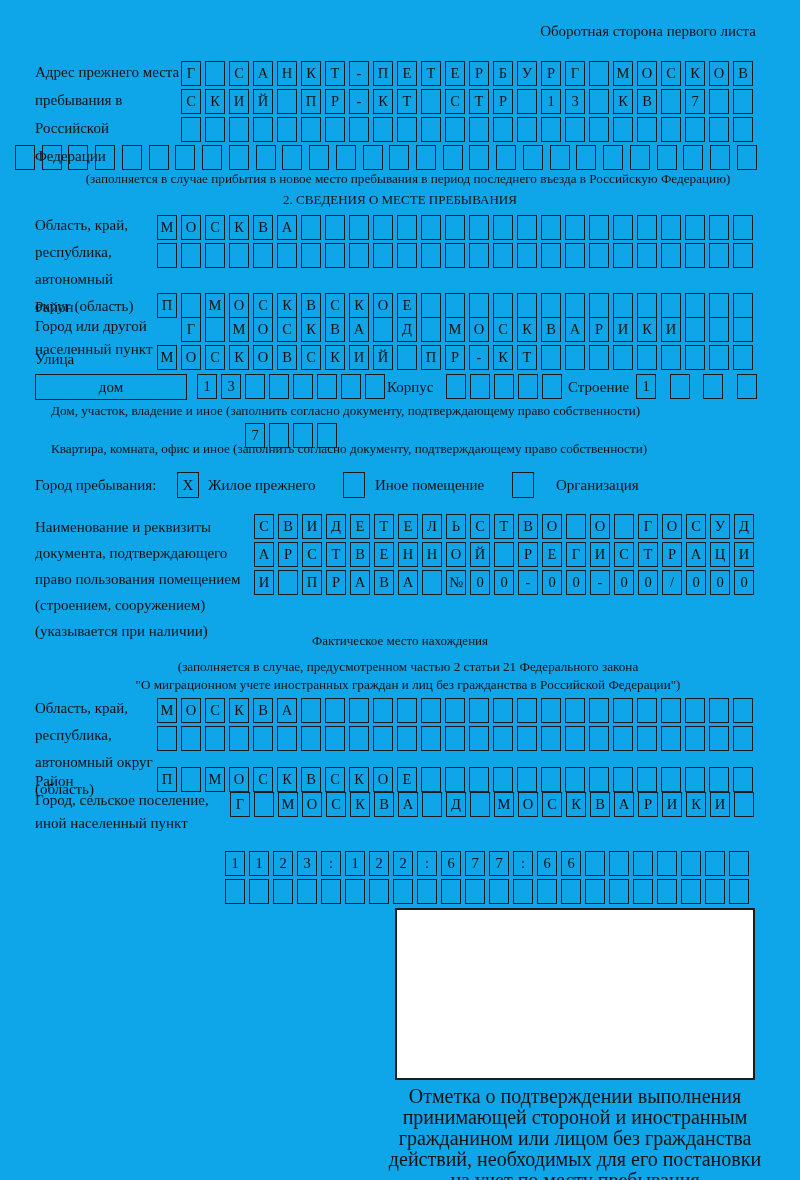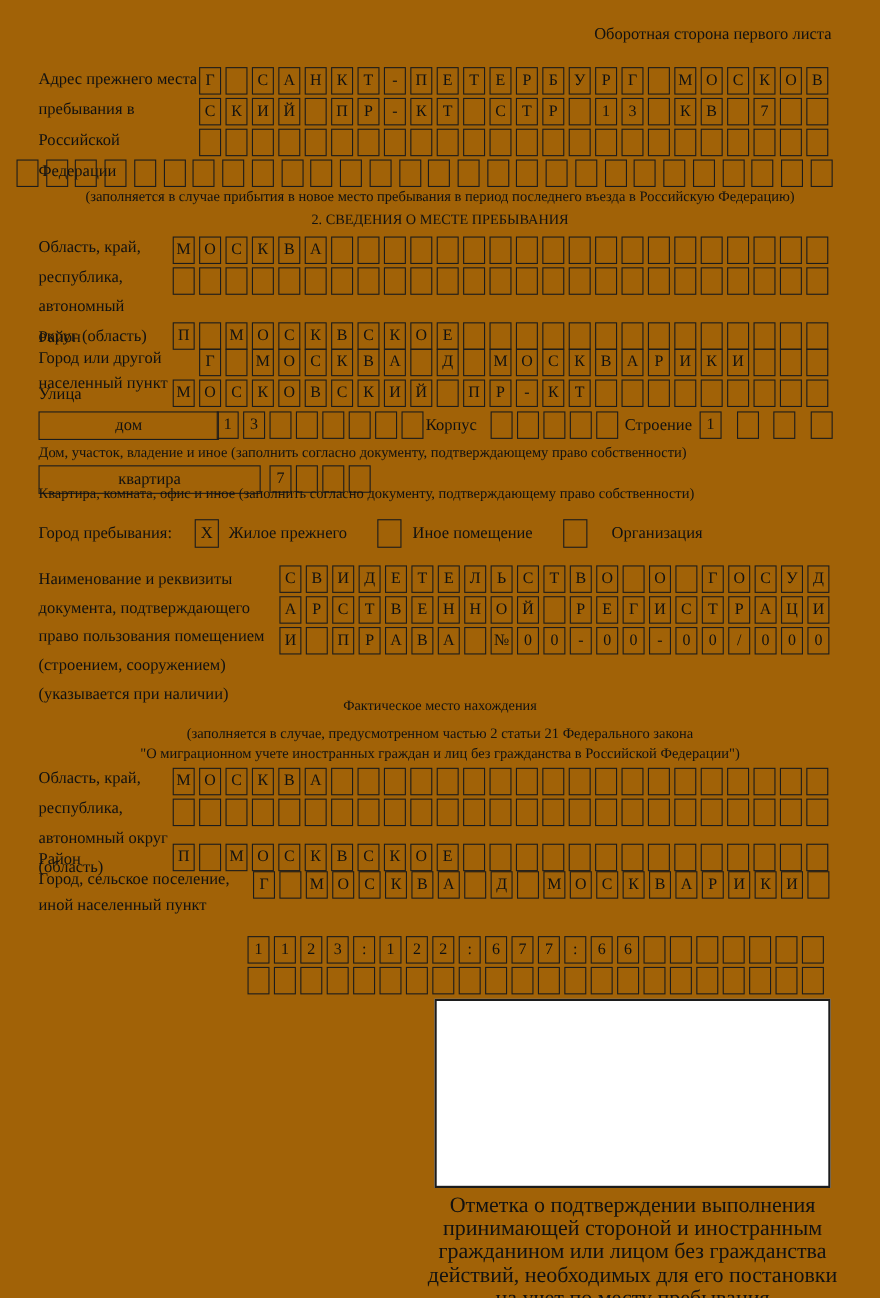--- a/index.html
+++ b/index.html
@@ -1,24 +1,24 @@
 <!DOCTYPE html>
 <html><head>
 <meta charset="utf-8">
 <style>
   * { margin:0; padding:0; box-sizing:border-box; }
   html,body { background:#ffffff; }
   .page {
-    position:relative; width:800px; height:1180px; background:#a16207;
+    position:relative; width:800px; height:1180px; background:#0ea5e9;
     font-family:"Liberation Serif","DejaVu Serif",serif; color:#111;
     overflow:hidden;
   }
   .abs { position:absolute; }
   .lbl { font-size:15px; line-height:26px; }
-  .note { font-size:13.2px; }
+  .note { font-size:13.2px;padding-left:16px; }
   .center { text-align:center; width:100%; }
   .title { font-weight:normal; font-size:13px; }
   .cellrow { display:flex; gap:4px; }
   .cellrow .cell {
     flex:none; width:20px; height:25px; border:1.5px solid #1c1c1c;
     display:flex; align-items:center; justify-content:center;
     font-size:14.5px; line-height:1;
   }
   .cellrow.spread { gap:0; justify-content:space-between; }
   .labelbox {
@@ -286,21 +286,21 @@
       <div class="cell"></div>
       <div class="cell"></div>
       <div class="cell"></div>
       <div class="cell"></div>
       <div class="cell"></div>
       <div class="cell"></div>
       <div class="cell"></div>
       <div class="cell"></div>
     </div>
 
-  <div class="abs labelbox" style="left:35px; top:374px; width:164px;">дом</div>
+  <div class="abs labelbox" style="left:35px; top:374px; width:152px;">дом</div>
   <div class="abs cellrow" style="left:197px; top:374px;">
       <div class="cell">1</div>
       <div class="cell">3</div>
       <div class="cell"></div>
       <div class="cell"></div>
       <div class="cell"></div>
       <div class="cell"></div>
       <div class="cell"></div>
       <div class="cell"></div>
     </div>
@@ -314,21 +314,20 @@
     </div>
   <div class="abs lbl" style="left:568px; top:374px;">Строение</div>
   <div class="abs cellrow spread" style="left:636px; top:374px; width:121px;">
       <div class="cell">1</div>
       <div class="cell"></div>
       <div class="cell"></div>
       <div class="cell"></div>
     </div>
   <div class="abs note" style="left:35px; top:403px;">Дом, участок, владение и иное (заполнить согласно документу, подтверждающему право собственности)</div>
 
-  <div class="abs labelbox" style="left:35px; top:423px; width:202px;">квартира</div>
   <div class="abs cellrow" style="left:245px; top:423px;">
       <div class="cell">7</div>
       <div class="cell"></div>
       <div class="cell"></div>
       <div class="cell"></div>
     </div>
   <div class="abs note" style="left:35px; top:441px;">Квартира, комната, офис и иное (заполнить согласно документу, подтверждающему право собственности)</div>
 
   <div class="abs lbl" style="left:35px; top:472px;">Город пребывания:</div>
   <div class="abs checkbox" style="left:177px; top:472px;">X</div>

